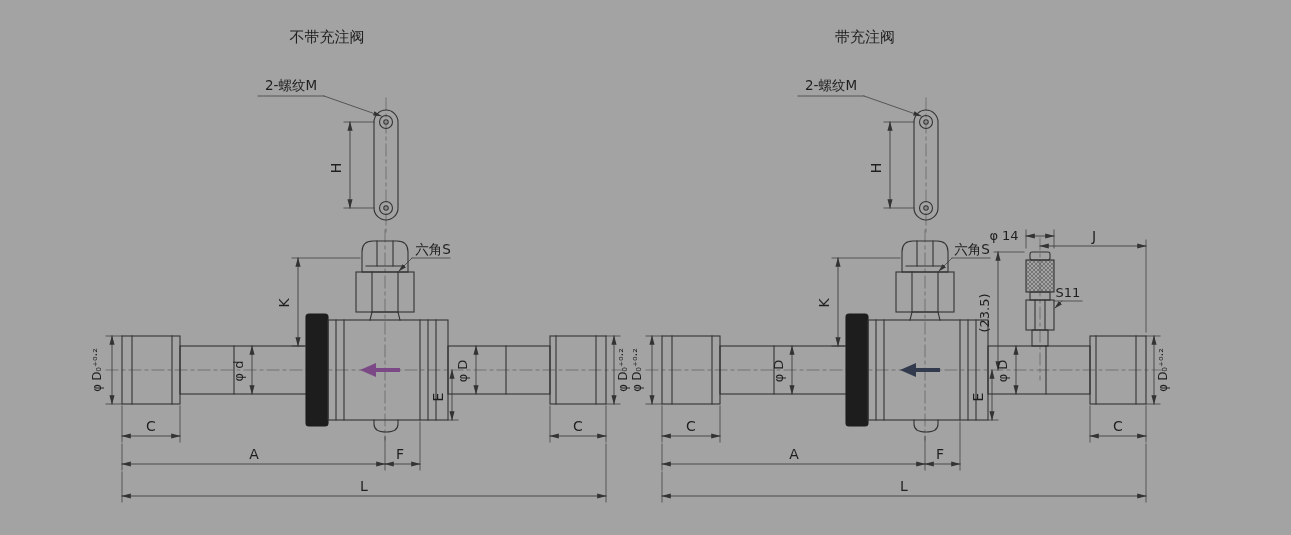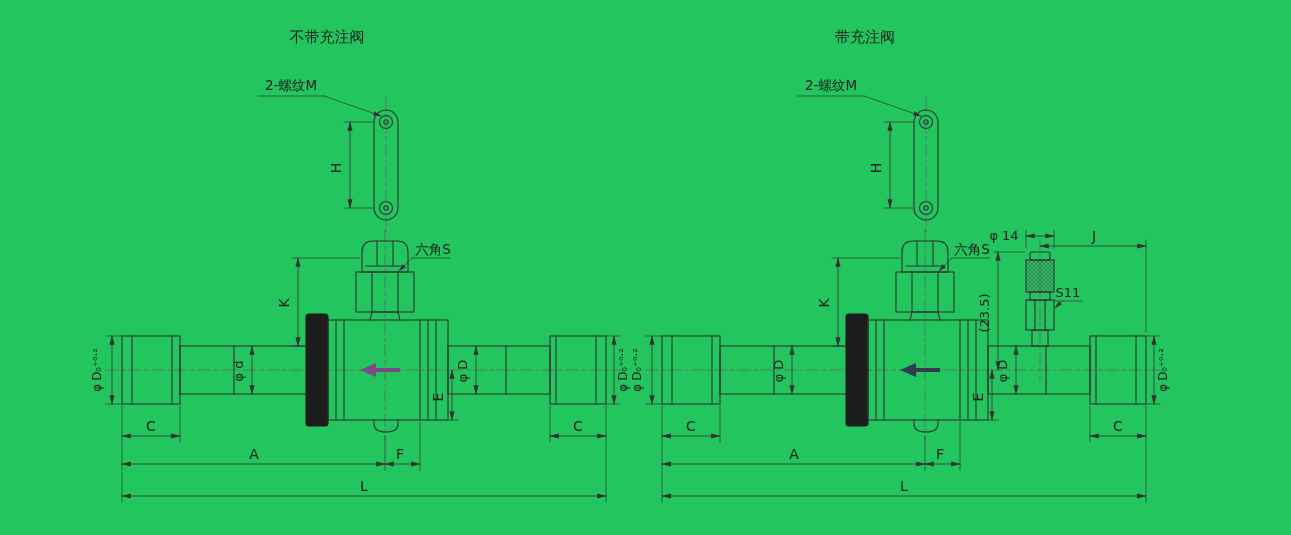--- a/index.html
+++ b/index.html
@@ -1,16 +1,16 @@
 <!DOCTYPE html>
 <html><head>
 <meta charset="utf-8">
 <style>
   html,body{margin:0;padding:0;background:#fff}
-  .canvas{width:1291px;height:535px;background:#22c55e;position:relative;overflow:hidden}
+  .canvas{width:1291px;height:535px;background:#a3a3a3;position:relative;overflow:hidden}
   svg text{font-family:"DejaVu Sans",sans-serif;fill:#1f1f1f}
   .t-title{font-size:15px}
   .t-label{font-size:13.5px}
   .t-dim{font-size:14px}
   .t-phi{font-size:13px}
   .t-small{font-size:11.5px}
   .geo line,.geo rect,.geo path,.geo circle{stroke:#333;fill:none;stroke-width:1.1;stroke-linecap:square}
   .geo .cl{stroke:#666;stroke-width:.8;stroke-dasharray:12 4 3 4}
   .geo .thin{stroke-width:.7}
   .geo .dim{stroke-width:.8;marker-start:url(#arw);marker-end:url(#arw)}

